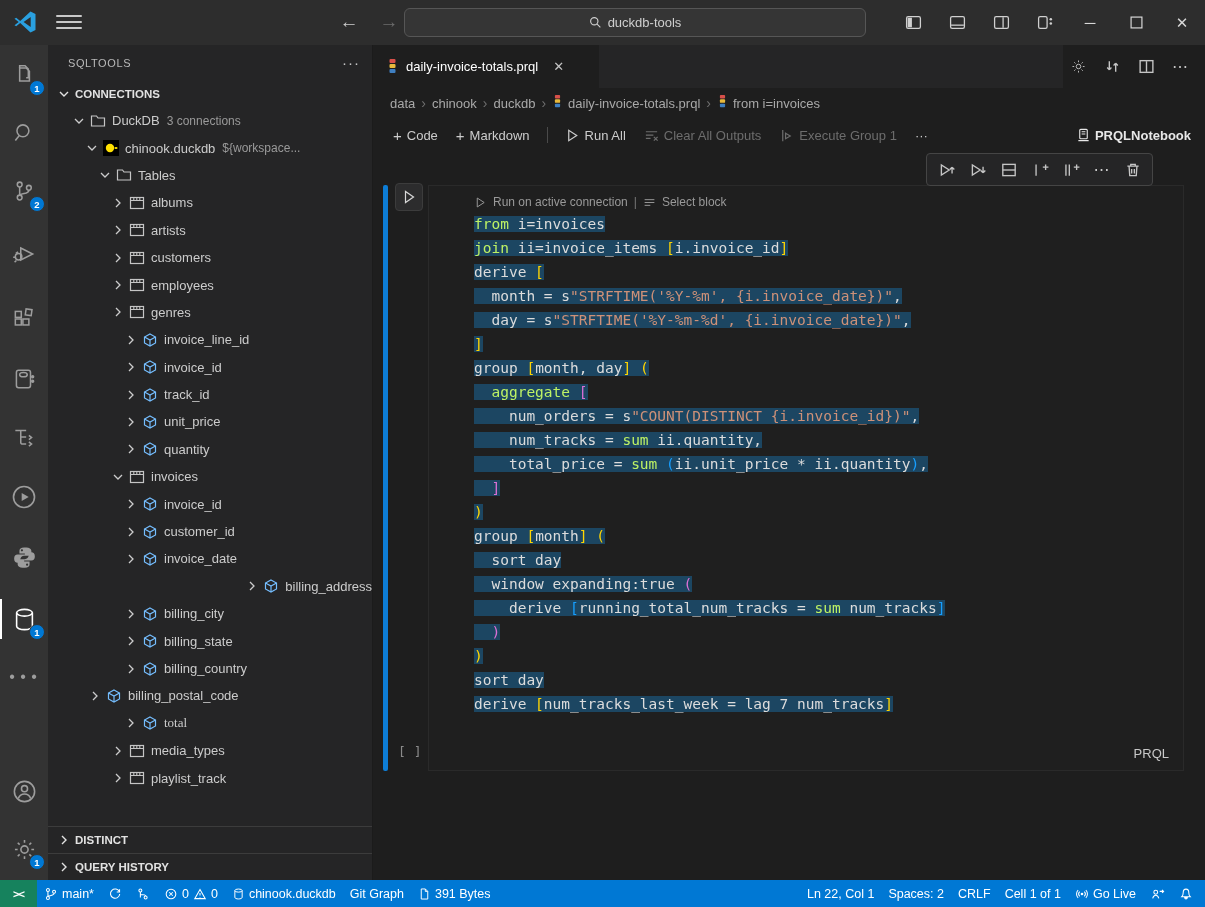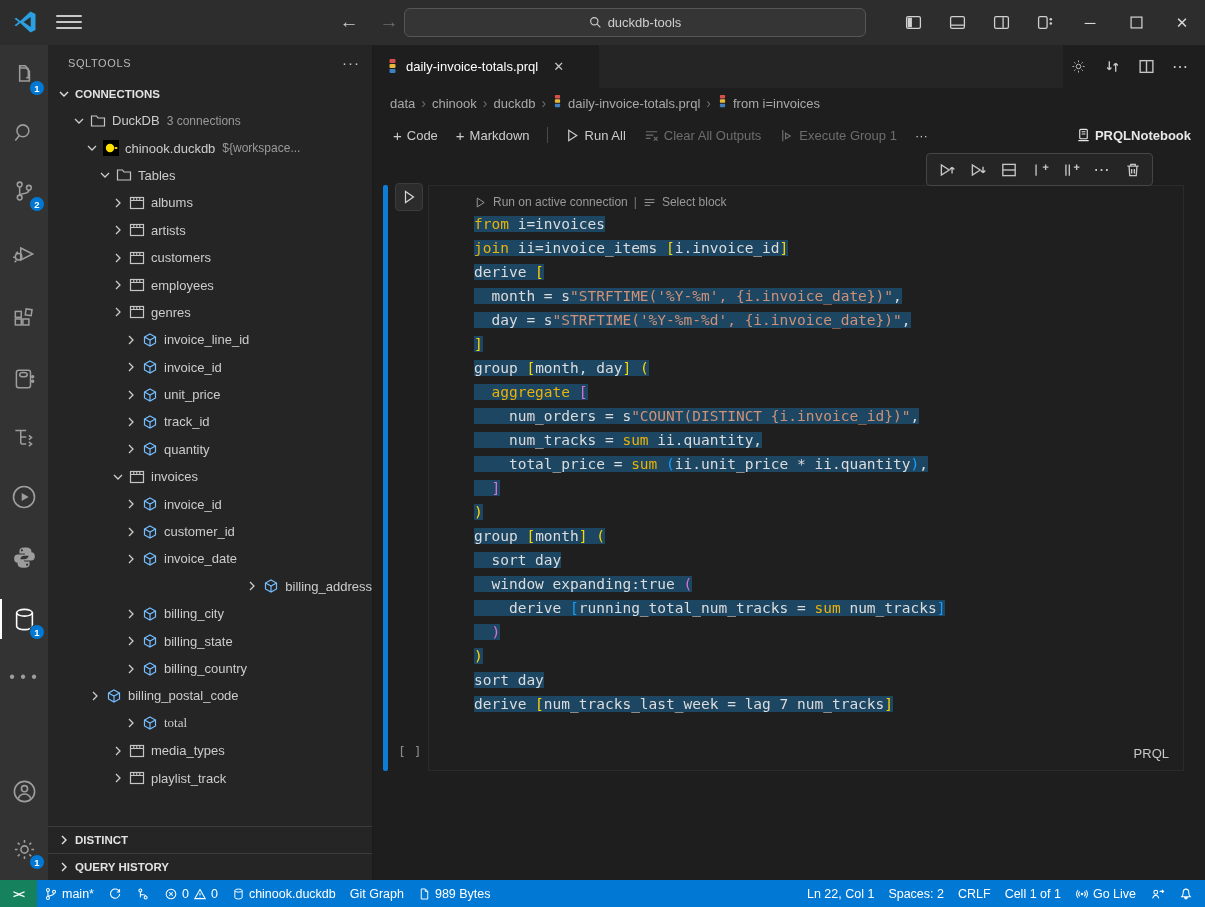--- a/index.html
+++ b/index.html
@@ -87,21 +87,21 @@
   .celltoolbar { position:absolute; right:52px; top:1px; height:33px; background:#252526;
     border:1px solid #454545; border-radius:4px; display:flex; align-items:center; padding:0 4px; z-index:5;}
   .ct-ic { width:31px; height:28px; display:flex; align-items:center; justify-content:center; }
   .ct-ic svg { stroke:#c5c5c5; fill:none; stroke-width:1.2; }
   .codelens { margin:9px 0 3px 45px; font-size:12px; color:#999999; display:flex; align-items:center; gap:6px;}
   .codelens svg { stroke:#999; fill:none; stroke-width:1.2;}
   .codelens .bar { color:#777; }
   .code { margin-left:45px; font-family:"DejaVu Sans Mono", monospace; font-size:14.5px; }
   .cl { height:24px; line-height:24px; white-space:pre; }
   .sel { background:#1c4662; }
-  .c-k{color:#eab308} .c-p{color:#dcdcdc} .c-s{color:#ce9178} .c-y{color:#ffd602} .c-m{color:#da70d6} .c-b{color:#179fff}
+  .c-k{color:#bef264} .c-p{color:#dcdcdc} .c-s{color:#ce9178} .c-y{color:#ffd602} .c-m{color:#da70d6} .c-b{color:#179fff}
   .exec-count { position:absolute; left:24px; top:592px; color:#8a8a8a; font-family:"DejaVu Sans Mono",monospace; font-size:13px;}
   .cell-lang { position:absolute; right:14px; bottom:9px; color:#c8c8c8; font-size:13px; }
 
   
   .statusbar { position:absolute; bottom:0; left:0; right:0; height:27px; background:#0078d4;
     color:#fff; font-size:12.5px; display:flex; align-items:center; }
   .sb-remote { width:37px; height:27px; background:#16825d; display:flex; align-items:center;
     justify-content:center; font-weight:bold; font-size:11px; letter-spacing:-1px; flex:none;}
   .st-item { display:flex; align-items:center; gap:4px; padding:0 7px; height:27px; white-space:nowrap;}
   .st-item svg { stroke:#fff; fill:none; stroke-width:1.2; }
@@ -419,35 +419,35 @@
             <svg width="16" height="16" viewBox="0 0 16 16">
               <path d="M6 4l4 4-4 4" fill="none" stroke="#cccccc" stroke-width="1.3"></path>
             </svg>
           </span>
           <span class="tico">
             <svg width="16" height="16" viewBox="0 0 16 16">
               <path d="M8 2 13.5 5v6L8 14 2.5 11V5z" fill="none" stroke="#75beff" stroke-width="1.2"></path>
               <path d="M2.5 5 8 8l5.5-3M8 8v6" fill="none" stroke="#75beff" stroke-width="1.2"></path>
             </svg>
           </span>
+          <span>track_id</span>
+        </div>
+        <div class="trow" style="padding-left: 74px;">
+          <span class="chev">
+            <svg width="16" height="16" viewBox="0 0 16 16">
+              <path d="M6 4l4 4-4 4" fill="none" stroke="#cccccc" stroke-width="1.3"></path>
+            </svg>
+          </span>
+          <span class="tico">
+            <svg width="16" height="16" viewBox="0 0 16 16">
+              <path d="M8 2 13.5 5v6L8 14 2.5 11V5z" fill="none" stroke="#75beff" stroke-width="1.2"></path>
+              <path d="M2.5 5 8 8l5.5-3M8 8v6" fill="none" stroke="#75beff" stroke-width="1.2"></path>
+            </svg>
+          </span>
           <span>unit_price</span>
-        </div>
-        <div class="trow" style="padding-left: 74px;">
-          <span class="chev">
-            <svg width="16" height="16" viewBox="0 0 16 16">
-              <path d="M6 4l4 4-4 4" fill="none" stroke="#cccccc" stroke-width="1.3"></path>
-            </svg>
-          </span>
-          <span class="tico">
-            <svg width="16" height="16" viewBox="0 0 16 16">
-              <path d="M8 2 13.5 5v6L8 14 2.5 11V5z" fill="none" stroke="#75beff" stroke-width="1.2"></path>
-              <path d="M2.5 5 8 8l5.5-3M8 8v6" fill="none" stroke="#75beff" stroke-width="1.2"></path>
-            </svg>
-          </span>
-          <span>track_id</span>
         </div>
         <div class="trow" style="padding-left: 74px;">
           <span class="chev">
             <svg width="16" height="16" viewBox="0 0 16 16">
               <path d="M6 4l4 4-4 4" fill="none" stroke="#cccccc" stroke-width="1.3"></path>
             </svg>
           </span>
           <span class="tico">
             <svg width="16" height="16" viewBox="0 0 16 16">
               <path d="M8 2 13.5 5v6L8 14 2.5 11V5z" fill="none" stroke="#75beff" stroke-width="1.2"></path>
@@ -880,21 +880,21 @@
       <span>chinook.duckdb</span>
     </div>
     <div class="st-item">
         <span>Git Graph</span>
       </div>
     <div class="st-item">
       <svg width="13" height="14" viewBox="0 0 16 16">
           <path d="M4 1.8h5l3 3v9.4H4z"></path>
           <path d="M9 1.8v3h3"></path>
         </svg>
-      <span>989 Bytes</span>
+      <span>391 Bytes</span>
     </div>
     <div class="st-right">
       <div class="st-item">Ln 22, Col 1</div>
       <div class="st-item">Spaces: 2</div>
       <div class="st-item">CRLF</div>
       <div class="st-item">Cell 1 of 1</div>
       <div class="st-item">
         <svg width="14" height="14" viewBox="0 0 16 16">
             <circle cx="8" cy="8" r="1.5" fill="#fff" stroke="none"></circle>
             <path d="M5.4 10.6a3.7 3.7 0 0 1 0-5.2M10.6 5.4a3.7 3.7 0 0 1 0 5.2M3.6 12.4a6.2 6.2 0 0 1 0-8.8M12.4 3.6a6.2 6.2 0 0 1 0 8.8"></path>

